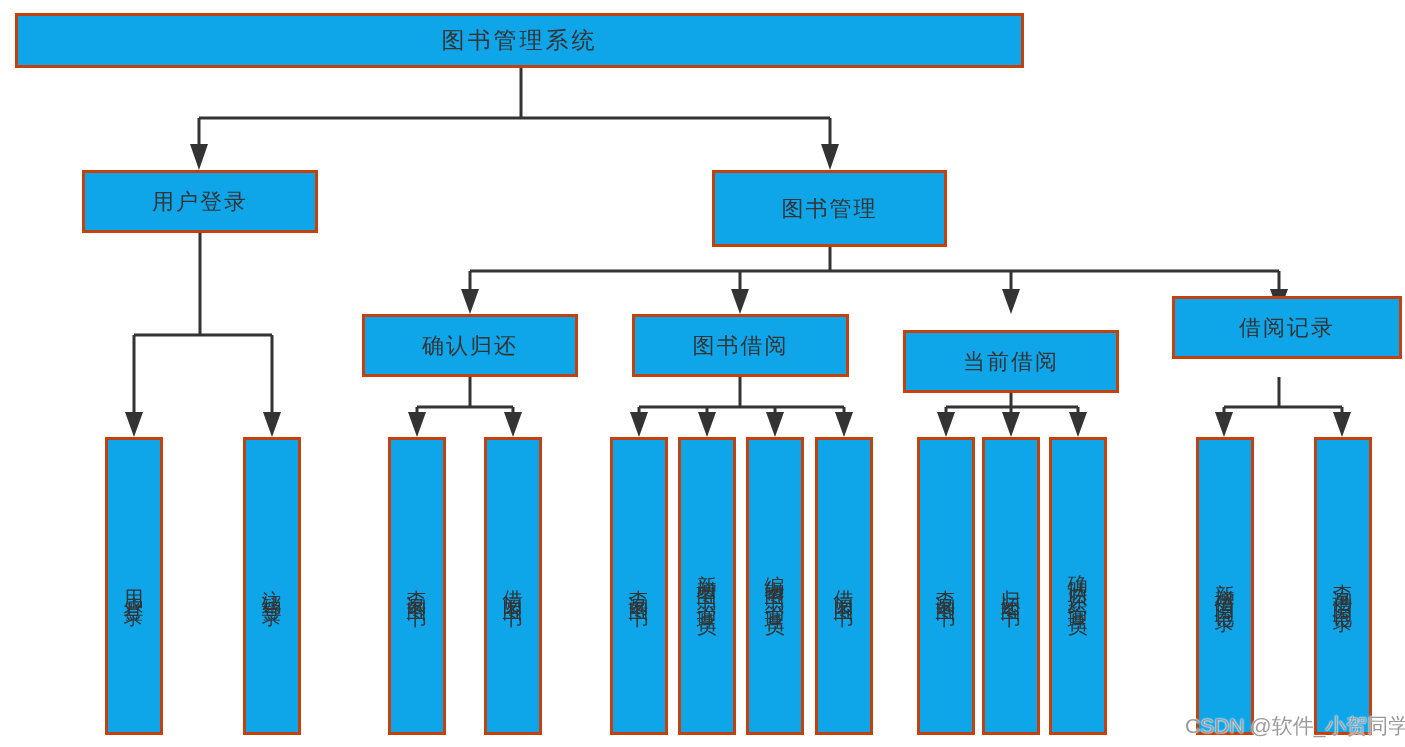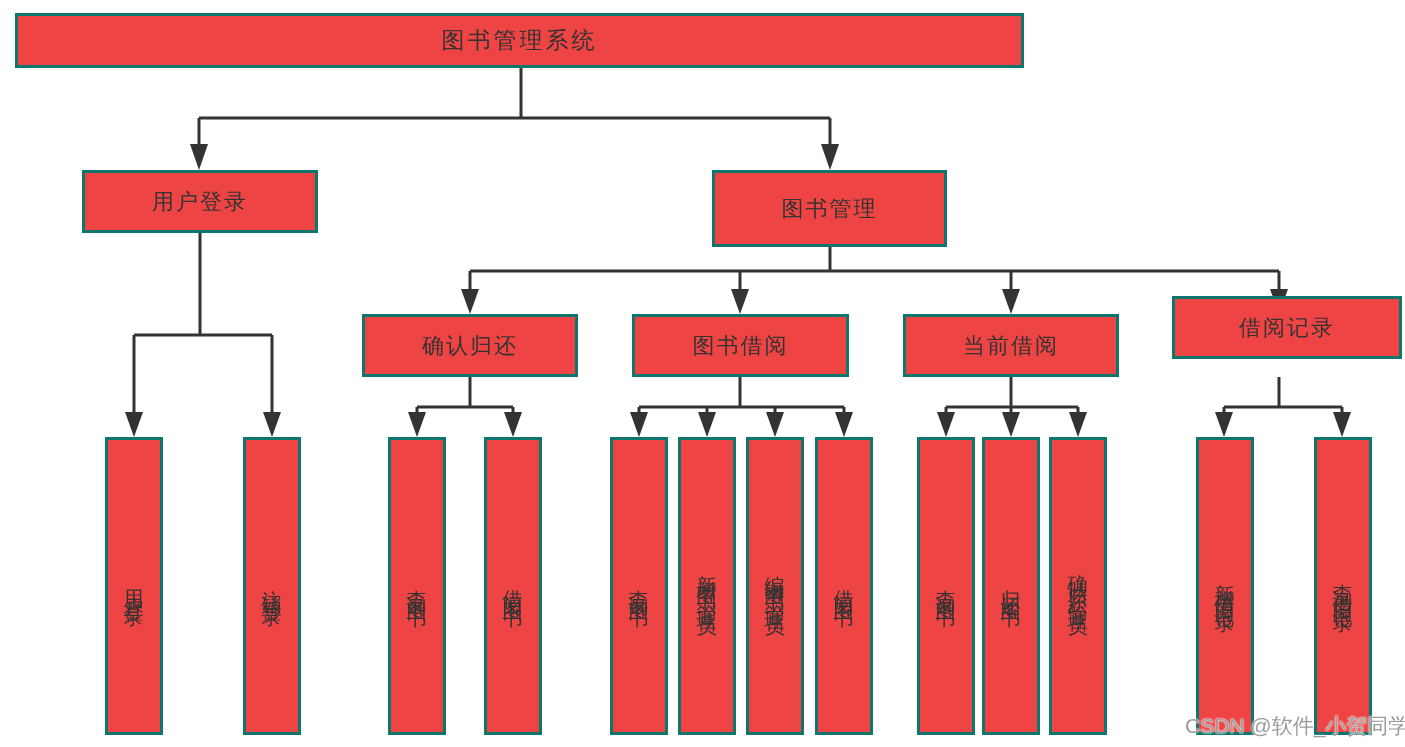--- a/index.html
+++ b/index.html
@@ -17,22 +17,22 @@
   }
   svg.connectors {
     position: absolute;
     left: 0;
     top: 0;
     z-index: 1;
   }
   .box {
     position: absolute;
     box-sizing: border-box;
-    background: #ef4444;
-    border: 3px solid #0f766e;
+    background: #0ea5e9;
+    border: 3px solid #c2410c;
     color: #333333;
     display: flex;
     align-items: center;
     justify-content: center;
     z-index: 2;
   }
   .hbox span {
     font-size: 22px;
     letter-spacing: 2px;
     white-space: nowrap;
@@ -148,21 +148,21 @@
   <div class="box hbox" style="left:712px; top:170px; width:235px; height:77px">
     <span>图书管理</span>
   </div>
 
   <div class="box hbox" style="left:362px; top:314px; width:216px; height:63px">
     <span>确认归还</span>
   </div>
   <div class="box hbox" style="left:632px; top:314px; width:217px; height:63px">
     <span>图书借阅</span>
   </div>
-  <div class="box hbox" style="left:903px; top:314px; width:216px; height:63px">
+  <div class="box hbox" style="left:903px; top:330px; width:216px; height:63px">
     <span>当前借阅</span>
   </div>
   <div class="box hbox" style="left:1172px; top:296px; width:230px; height:63px">
     <span>借阅记录</span>
   </div>
 
   <div class="box vbox" style="left:105px">
     <span>用户登录</span>
   </div>
   <div class="box vbox" style="left:243px">

